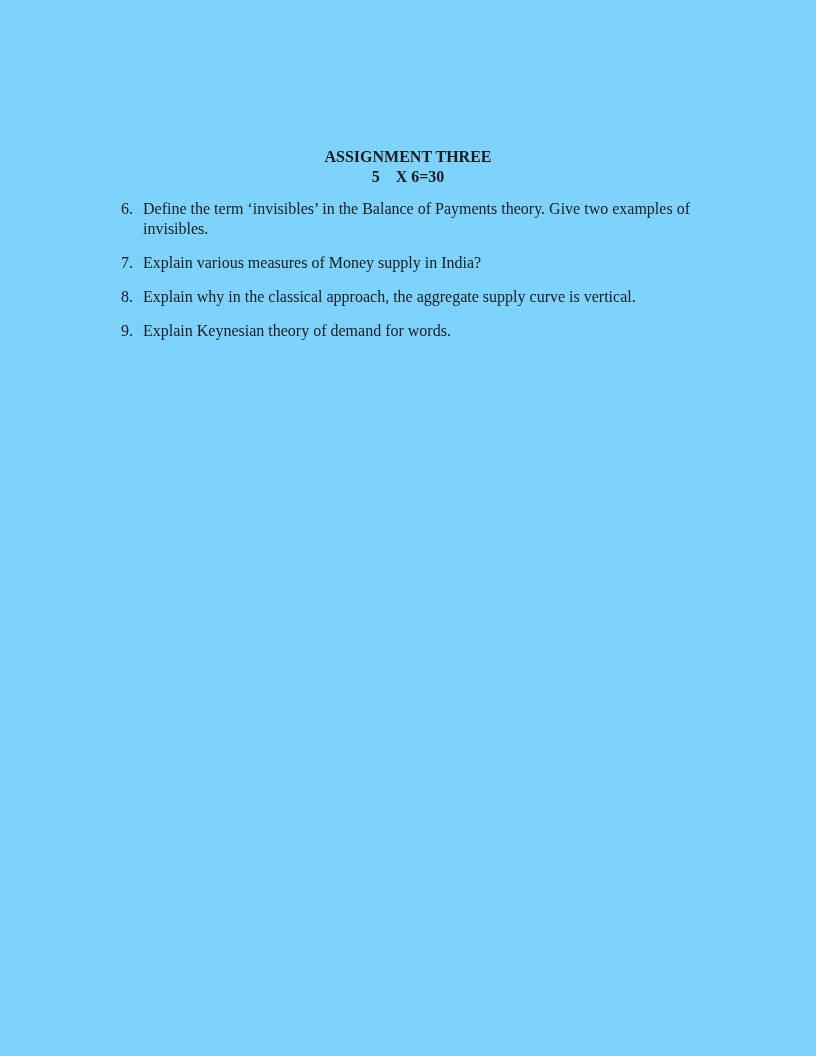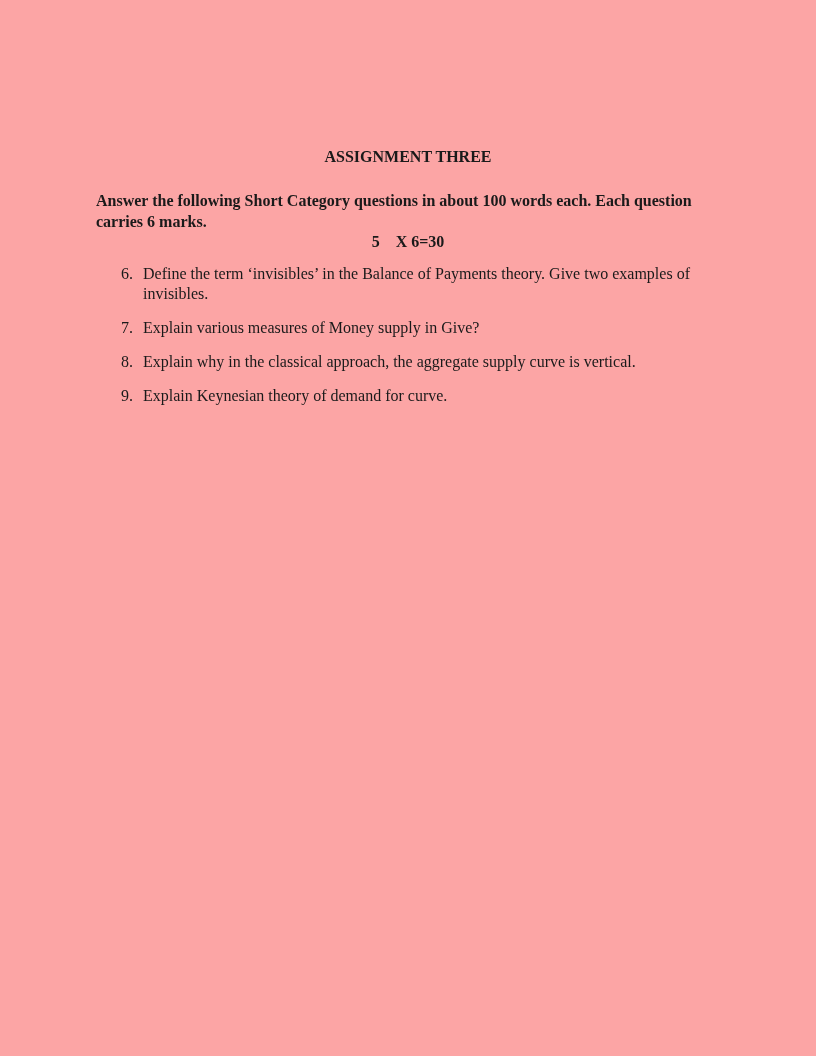--- a/index.html
+++ b/index.html
@@ -13,21 +13,21 @@
     overflow: hidden;
     font-family: "Liberation Serif", "DejaVu Serif", serif;
     color: #1a1a1a;
     -webkit-font-smoothing: antialiased;
   }
   .page {
     box-sizing: border-box;
     width: 816px;
     height: 1056px;
     padding: 147px 96px 0 96px;
-    background: #fca5a5;
+    background: #7dd3fc;
   }
   .doc-title {
     text-align: center;
     font-weight: bold;
     font-size: 16px;
     line-height: 20px;
     margin: 0;
   }
   .intro {
     margin: 23px 0 0 0;
@@ -65,39 +65,38 @@
     flex: 1 1 auto;
     max-width: 577px;
   }
 </style>
 </head>
 <body>
 
 <div class="page">
   <h1 class="doc-title">ASSIGNMENT THREE</h1>
 
-  <p class="intro">Answer the following Short Category questions in about 100 words each. Each question carries 6 marks.</p>
 
   <p class="marks-line">5    X 6=30</p>
 
   <ol class="question-list">
   <li class="question-item">
     <span class="question-number">6.</span>
     <span class="question-text">Define the term ‘invisibles’ in the Balance of Payments theory. Give two examples of invisibles.</span>
   </li>
 
   <li class="question-item">
     <span class="question-number">7.</span>
-    <span class="question-text">Explain various measures of Money supply in Give?</span>
+    <span class="question-text">Explain various measures of Money supply in India?</span>
   </li>
 
   <li class="question-item">
     <span class="question-number">8.</span>
     <span class="question-text">Explain why in the classical approach, the aggregate supply curve is vertical.</span>
   </li>
 
   <li class="question-item">
     <span class="question-number">9.</span>
-    <span class="question-text">Explain Keynesian theory of demand for curve.</span>
+    <span class="question-text">Explain Keynesian theory of demand for words.</span>
   </li>
 
 </ol>
 </div>
 
 </body></html>

